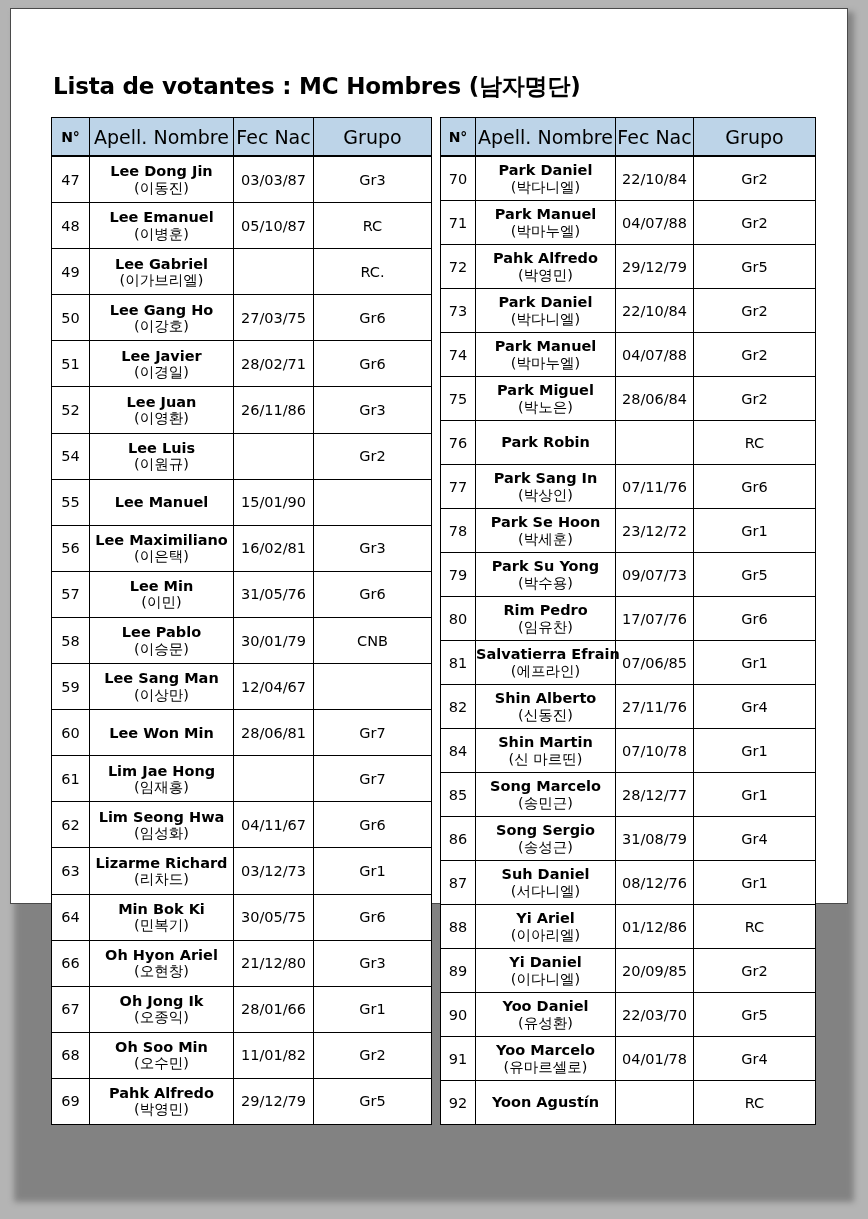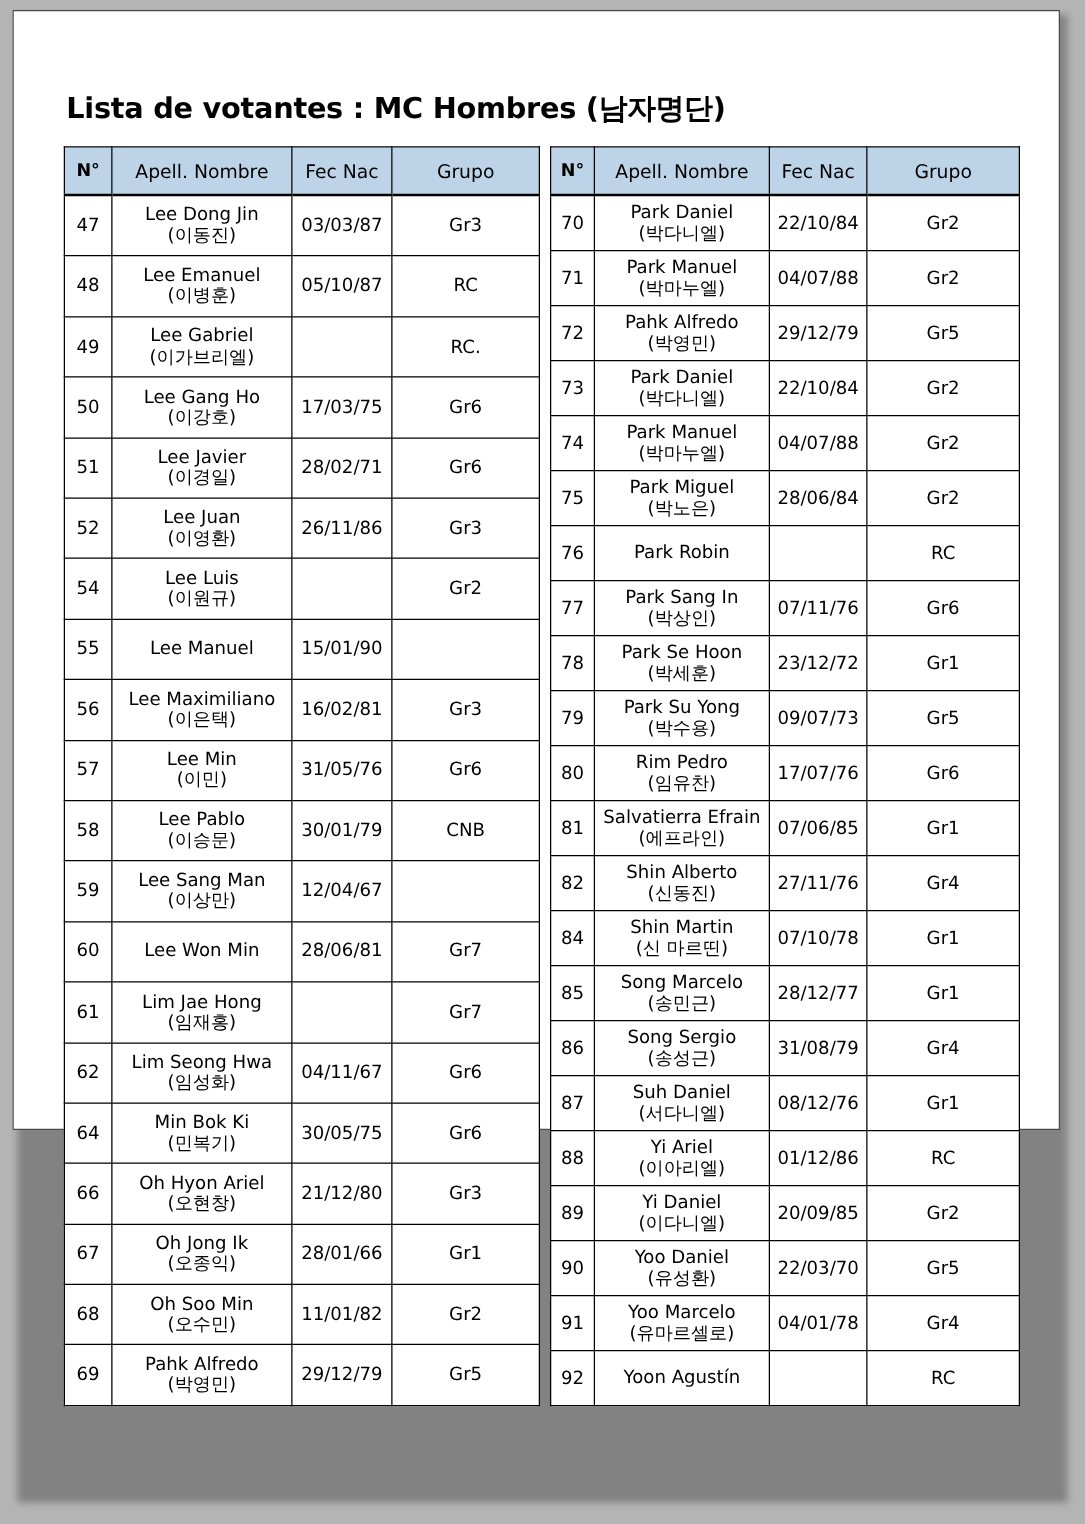--- a/index.html
+++ b/index.html
@@ -64,40 +64,40 @@
     border: 1px solid #000000;
     padding: 0;
     text-align: center;
     vertical-align: middle;
     color: #000000;
     background: #ffffff;
   }
   table.votantes thead th {
     background: #bdd4e8;
     font-weight: normal;
-    font-size: 15px;
+    font-size: 19px;
     height: 37px;
     border-bottom: 2px solid #000000;
   }
   table.votantes thead th.c-num { font-weight: bold; font-size: 14px; }
 
   table.votantes tbody td {
     height: 43px;
     font-size: 14.5px;
   }
   td.c-num {
     font-weight: normal;
     font-size: 15px;
   }
   td.c-name {
     line-height: 1.12;
     padding: 1px 2px;
     font-size: 14.5px;
   }
-  .name-es { display: block; white-space: nowrap; }
+  .name-es { display: block; white-space: nowrap; font-weight: bold; }
   .name-ko { display: block; white-space: nowrap; }
   .name-es:empty, .name-ko:empty { display: none; }
   td.c-date { font-size: 14.5px; white-space: nowrap; }
   td.c-grp  { font-size: 14.5px; }
 
   
   .left col.w-num  { width: 38px; }
   .left col.w-name { width: 144px; }
   .left col.w-date { width: 80px; }
   .left col.w-grp  { width: 118px; }
@@ -160,21 +160,21 @@
             </td>
             <td class="c-date"></td>
             <td class="c-grp">RC.</td>
           </tr>
           <tr>
             <td class="c-num">50</td>
             <td class="c-name">
               <span class="name-es">Lee Gang Ho</span>
               <span class="name-ko">(이강호)</span>
             </td>
-            <td class="c-date">17/03/75</td>
+            <td class="c-date">27/03/75</td>
             <td class="c-grp">Gr6</td>
           </tr>
           <tr>
             <td class="c-num">51</td>
             <td class="c-name">
               <span class="name-es">Lee Javier</span>
               <span class="name-ko">(이경일)</span>
             </td>
             <td class="c-date">28/02/71</td>
             <td class="c-grp">Gr6</td>
@@ -259,20 +259,29 @@
             <td class="c-grp">Gr7</td>
           </tr>
           <tr>
             <td class="c-num">62</td>
             <td class="c-name">
               <span class="name-es">Lim Seong Hwa</span>
               <span class="name-ko">(임성화)</span>
             </td>
             <td class="c-date">04/11/67</td>
             <td class="c-grp">Gr6</td>
+          </tr>
+          <tr>
+            <td class="c-num">63</td>
+            <td class="c-name">
+              <span class="name-es">Lizarme Richard</span>
+              <span class="name-ko">(리차드)</span>
+            </td>
+            <td class="c-date">03/12/73</td>
+            <td class="c-grp">Gr1</td>
           </tr>
           <tr>
             <td class="c-num">64</td>
             <td class="c-name">
               <span class="name-es">Min Bok Ki</span>
               <span class="name-ko">(민복기)</span>
             </td>
             <td class="c-date">30/05/75</td>
             <td class="c-grp">Gr6</td>
           </tr>

